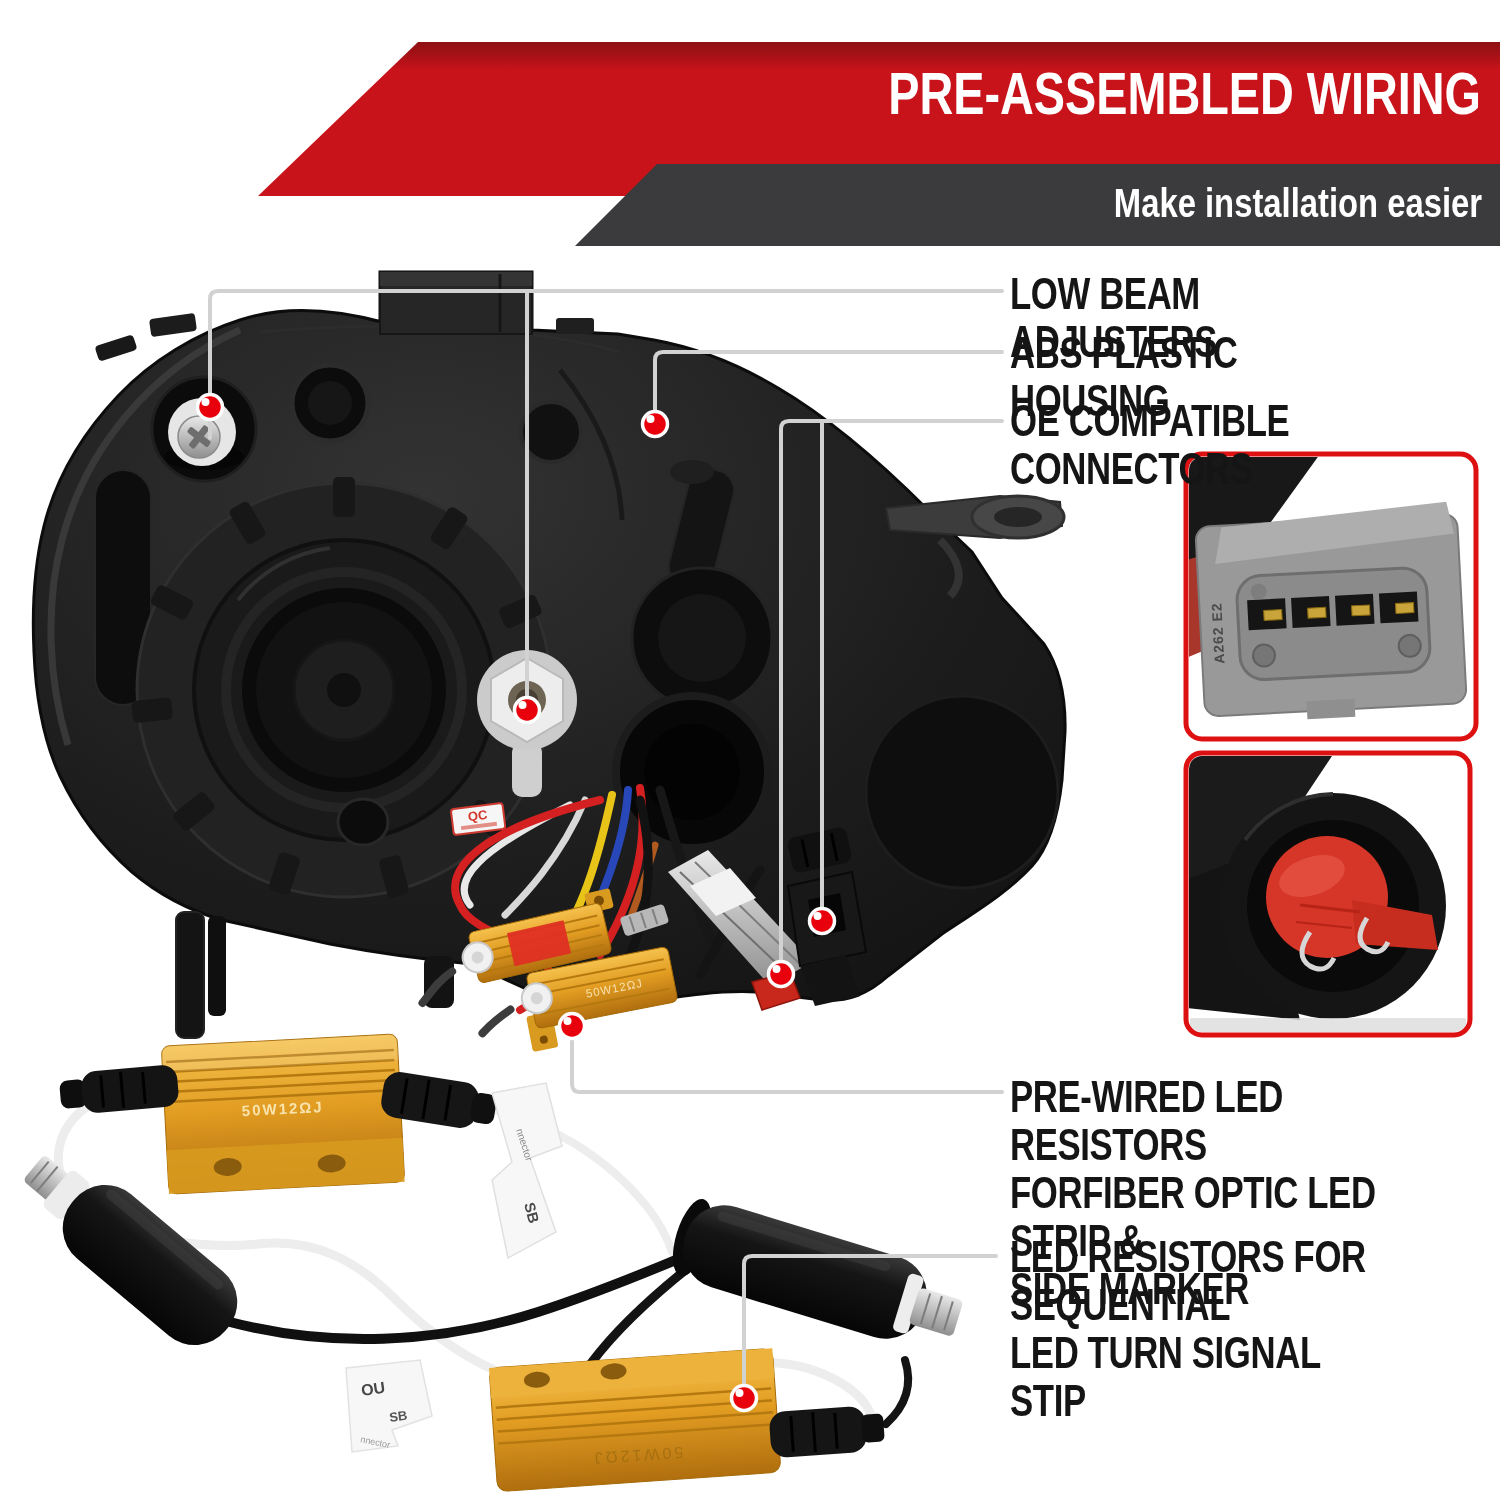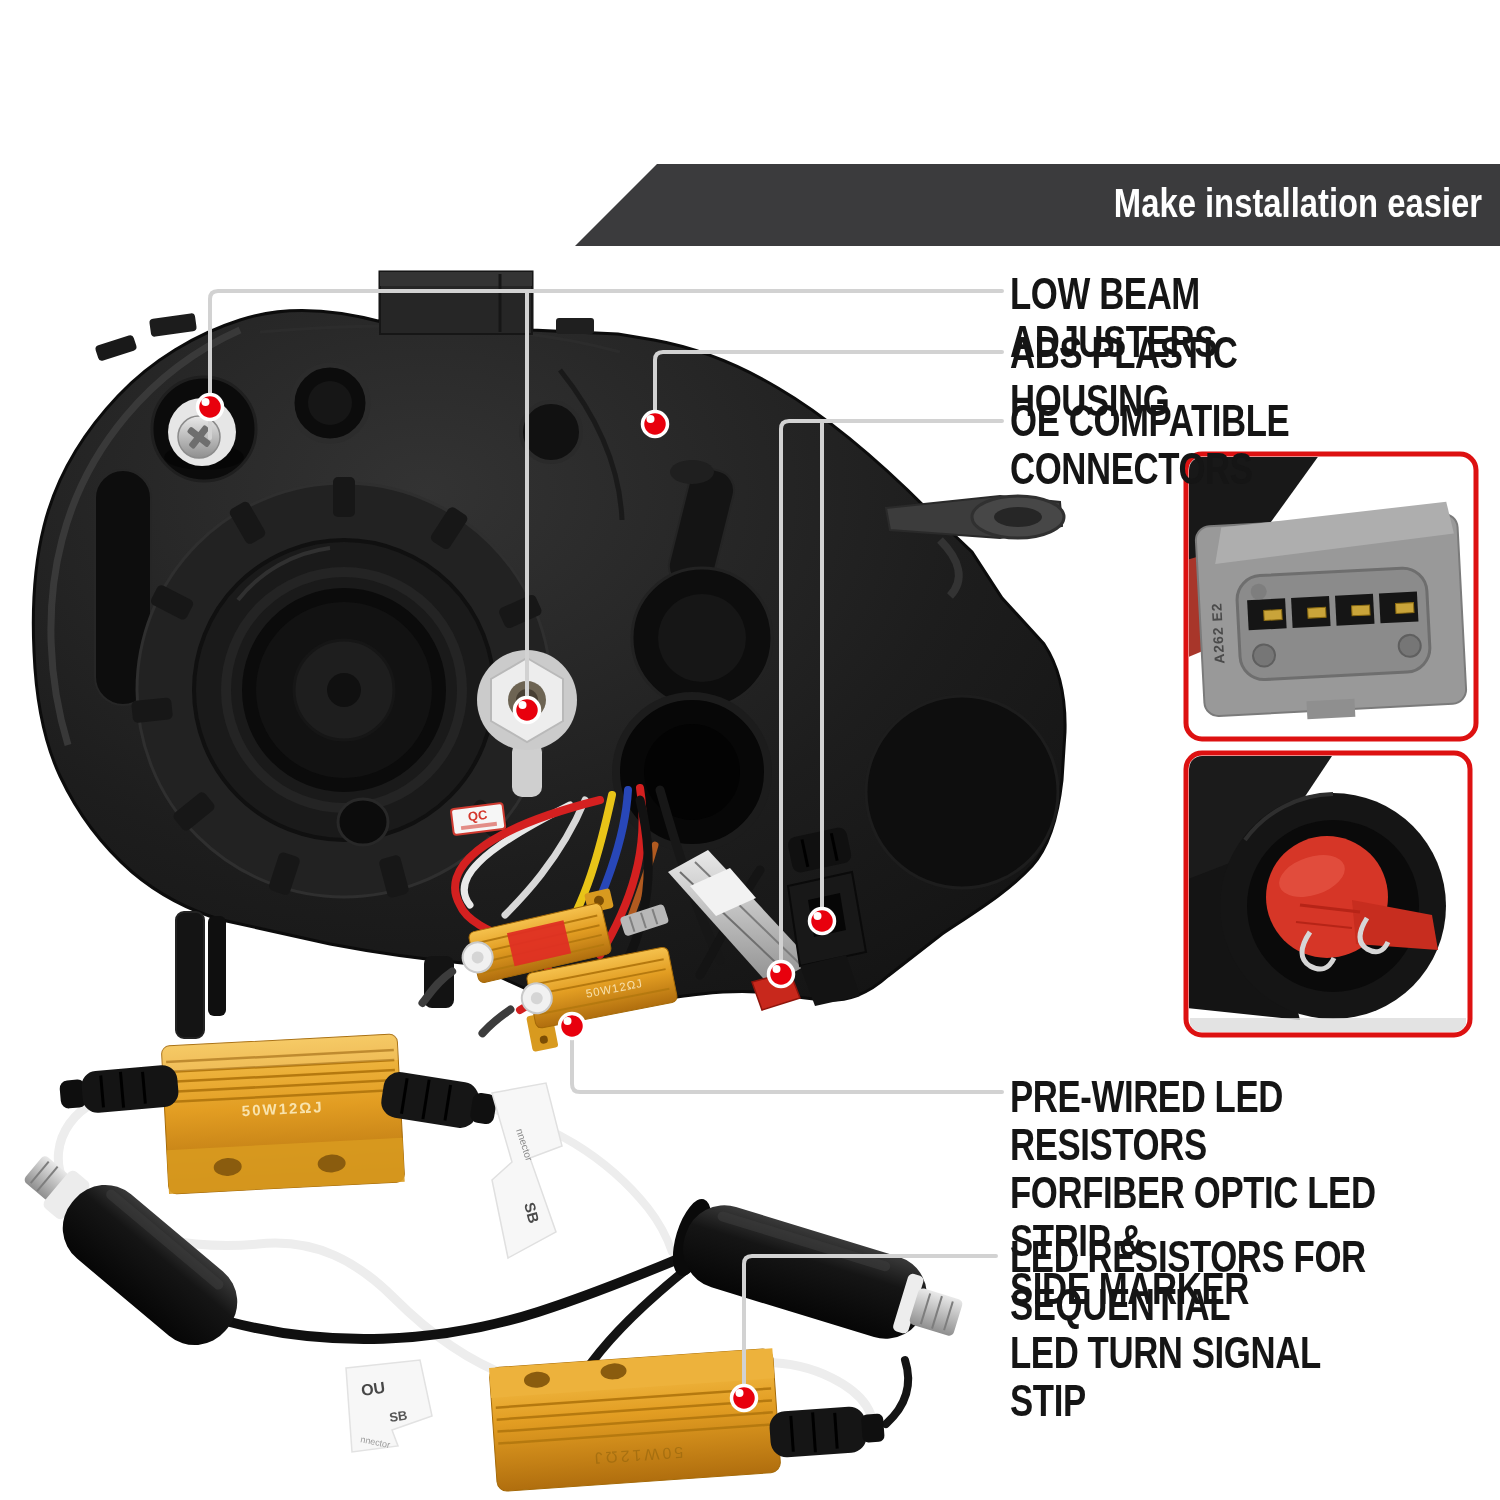--- a/index.html
+++ b/index.html
@@ -380,20 +380,23 @@
         <circle cx="572" cy="1026" r="12.5" fill="#e8000d" stroke="#fff" stroke-width="3.5"></circle>
           <circle cx="567.5" cy="1021" r="4" fill="#fff"></circle>
       </g>
       <g>
         <circle cx="744" cy="1398" r="12.5" fill="#e8000d" stroke="#fff" stroke-width="3.5"></circle>
           <circle cx="739.5" cy="1393" r="4" fill="#fff"></circle>
       </g>
     </g>
   </svg>
 
+  <div class="banner-red">
+    <div class="banner-title">PRE-ASSEMBLED WIRING</div>
+  </div>
   <div class="banner-gray">
     <div class="banner-subtitle">Make installation easier</div>
   </div>
 
   <div class="callout" id="cl-low">LOW BEAM ADJUSTERS</div>
   <div class="callout" id="cl-abs">ABS PLASTIC HOUSING</div>
   <div class="callout" id="cl-oe">OE COMPATIBLE CONNECTORS</div>
   <div class="callout" id="cl-pre">PRE-WIRED LED RESISTORS
 FORFIBER OPTIC LED STRIP &amp;
 SIDE MARKER</div>

